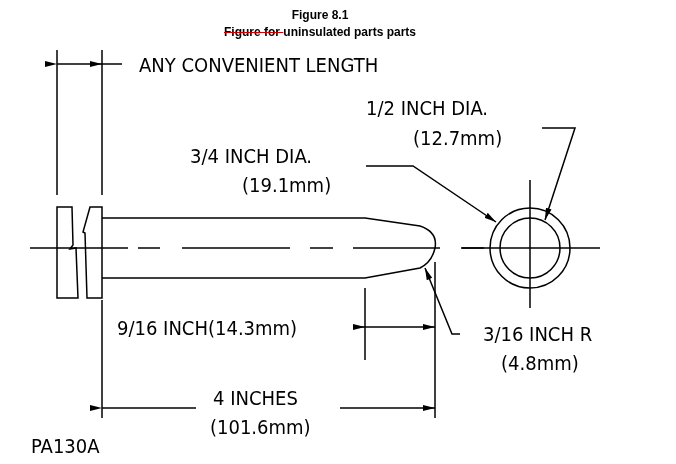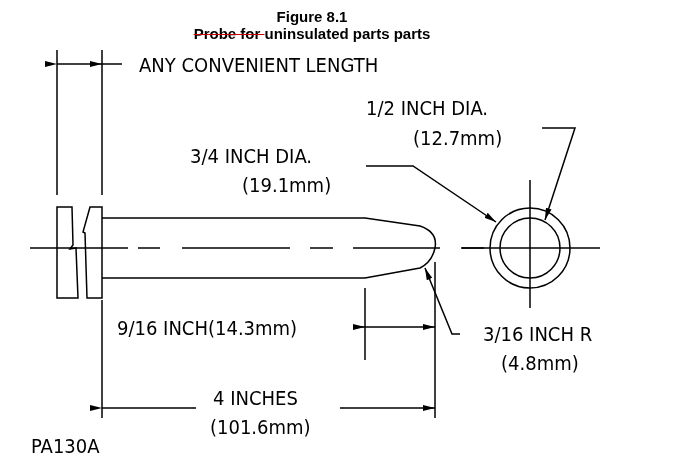--- a/index.html
+++ b/index.html
@@ -1,28 +1,28 @@
 <!DOCTYPE html>
 <html><head>
   <meta charset="utf-8">
   <style>
     html, body { margin: 0; padding: 0; background: #ffffff; }
     body { width: 676px; height: 464px; position: relative; overflow: hidden; font-family: "Liberation Sans", sans-serif; }
-    .title { position: absolute; left: 4px; width: 616px; text-align: center; font-weight: bold; font-size: 15px; color: #000; font-family: "Liberation Sans", sans-serif; }
+    .title { position: absolute; left: 12px; width: 616px; text-align: center; font-weight: bold; font-size: 12px; color: #000; font-family: "Liberation Sans", sans-serif; }
     #fig-title { top: 8px; }
     #fig-subtitle { top: 25px; }
     .strike { text-decoration: line-through; text-decoration-color: #cc0000; color: #000; }
     svg { position: absolute; left: 0; top: 0; }
     .cad { font-family: "DejaVu Sans", sans-serif; font-size: 20px; fill: #000; font-stretch: condensed; }
   </style>
 </head>
 <body>
 
 <div class="title" id="fig-title">Figure 8.1</div>
-<div class="title" id="fig-subtitle"><span class="strike">Probe for </span><span>uninsulated parts parts</span></div>
+<div class="title" id="fig-subtitle"><span class="strike">Figure for </span><span>uninsulated parts parts</span></div>
 
 <svg width="676" height="464" viewBox="0 0 676 464">
   <defs>
     <marker id="arr" markerWidth="12" markerHeight="6" refX="12" refY="3" orient="auto" markerUnits="userSpaceOnUse">
       <path d="M0,0 L12,3 L0,6 z" fill="#000"></path>
     </marker>
   </defs>
   <g stroke="#000" stroke-width="1.5" fill="none">
 
     <line x1="57" y1="50" x2="57" y2="195"></line>

